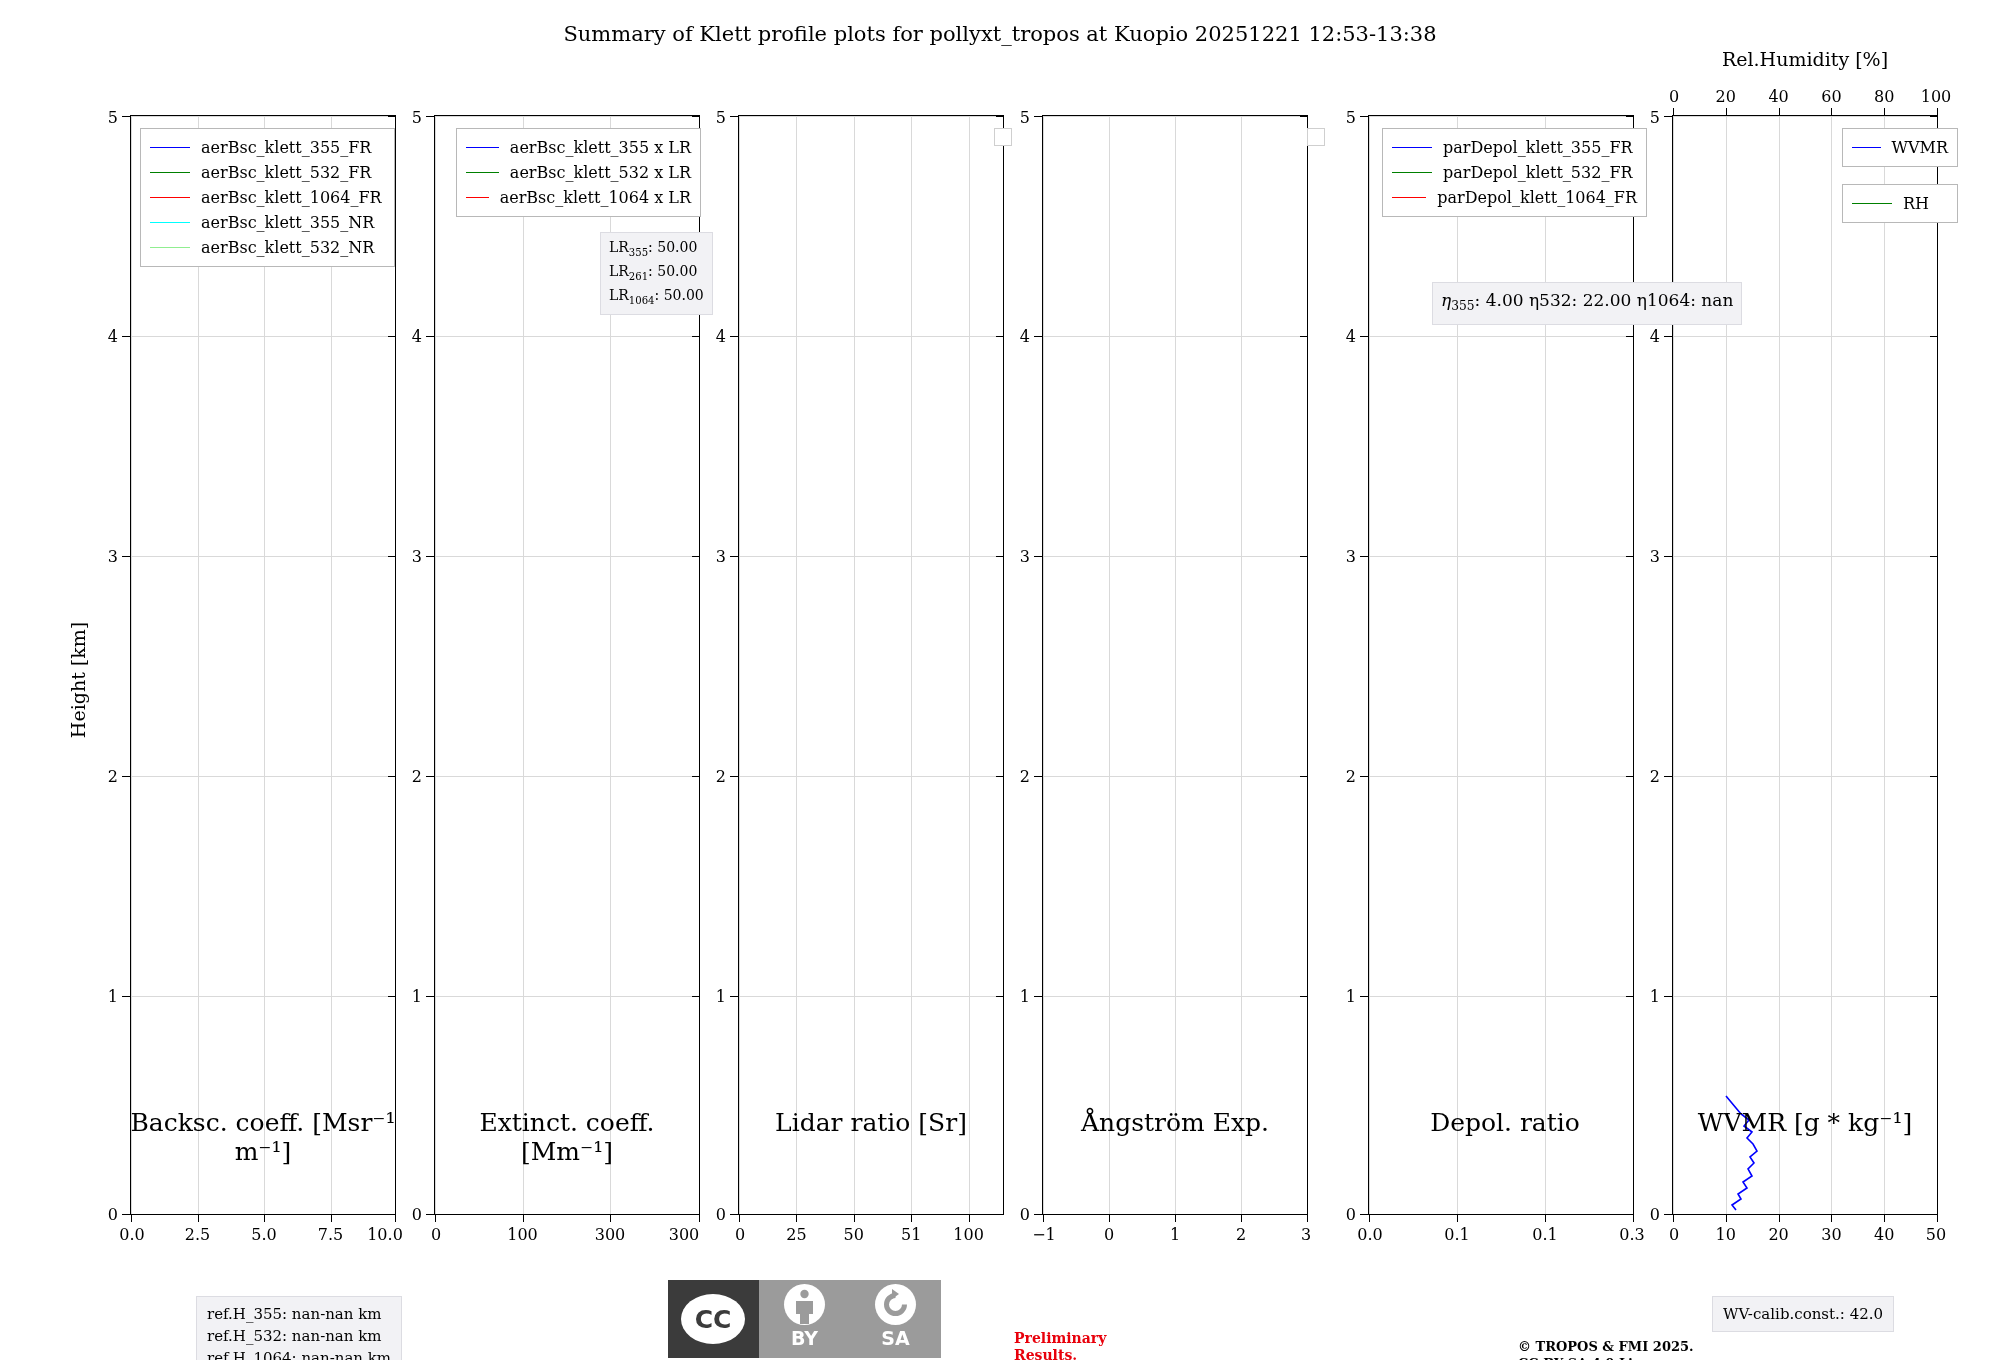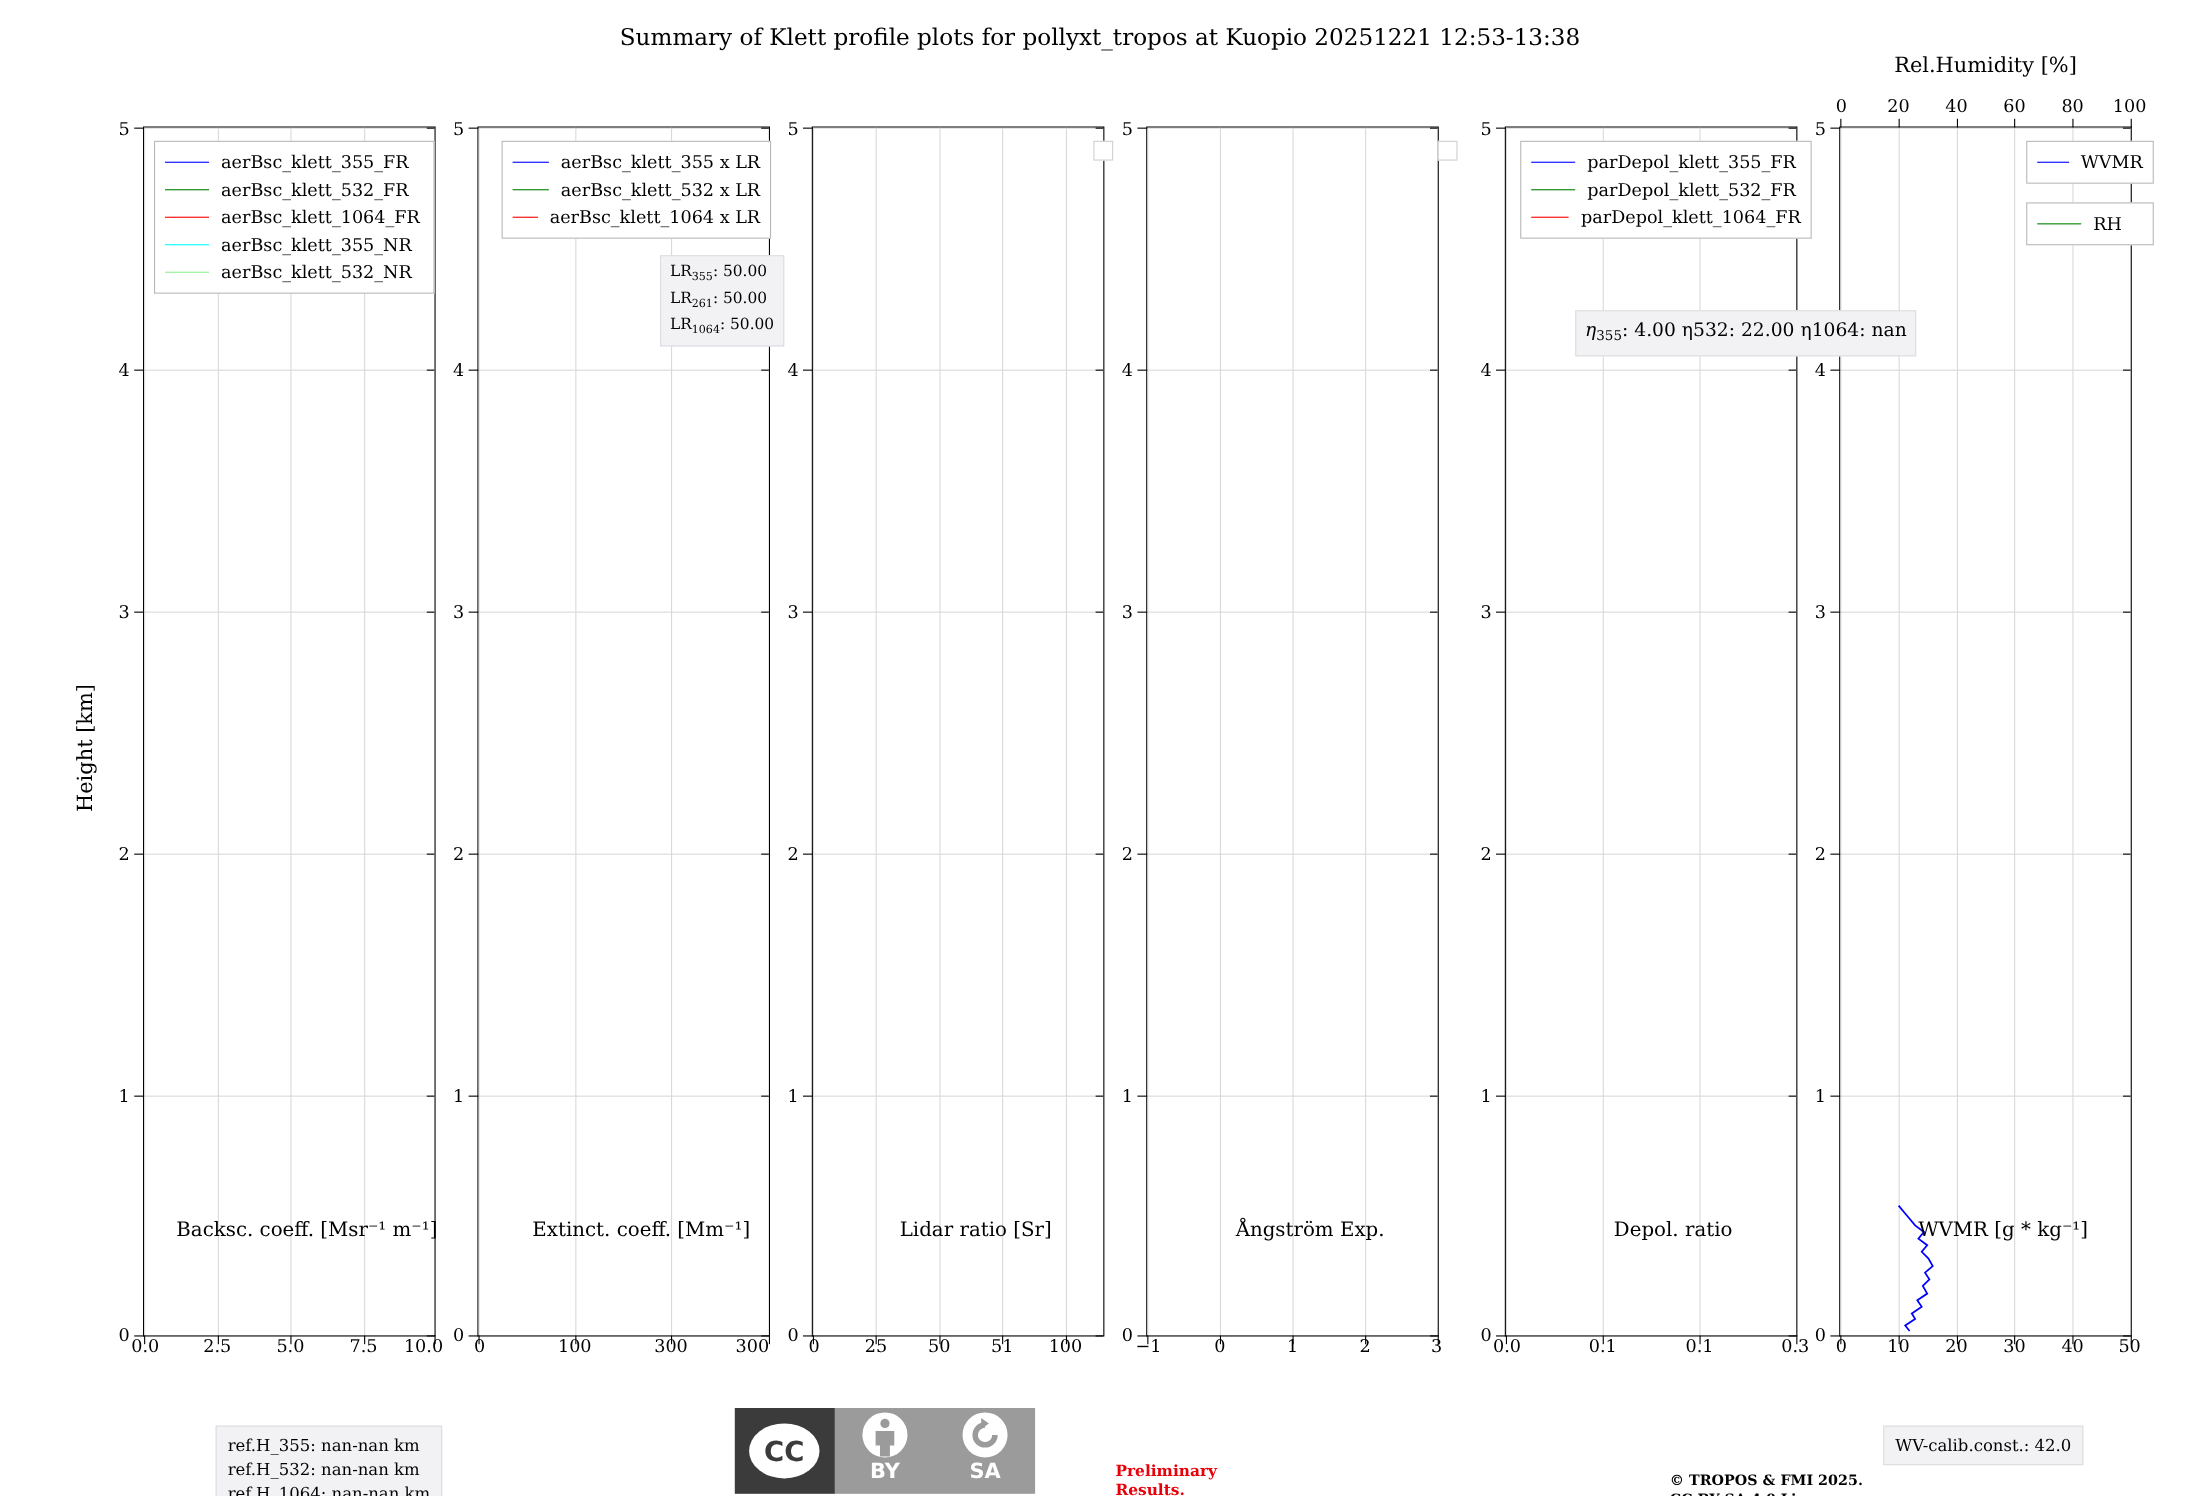--- a/index.html
+++ b/index.html
@@ -7,23 +7,23 @@
   .title{position:absolute;top:22px;left:0;width:2000px;text-align:center;font-size:21px;font-family:"DejaVu Serif",serif;}
   .panel{position:absolute;top:115px;height:1100px;border:1px solid #000;box-sizing:border-box;background:#fff;}
   .plotarea{position:absolute;inset:0;overflow:hidden;}
   .grid-v{position:absolute;top:0;bottom:0;width:1px;background:#d9d9d9;}
   .grid-h{position:absolute;left:0;right:0;height:1px;background:#d9d9d9;}
   .ytick{position:absolute;left:-9px;width:9px;height:1px;background:#000;}
   .ytick-in-r{position:absolute;right:0;width:7px;height:1px;background:#000;}
   .ylab{position:absolute;right:100%;margin-right:13px;transform:translateY(-50%);font-size:16px;white-space:nowrap;}
   .xtick{position:absolute;bottom:-8px;height:8px;width:1px;background:#000;}
   .xtick-top{position:absolute;top:-8px;height:8px;width:1px;background:#000;}
-  .xlab{position:absolute;top:100%;transform:translateX(-50%);font-size:16px;white-space:nowrap;}
+  .xlab{position:absolute;top:100%;margin-top:11px;transform:translateX(-50%);font-size:16px;white-space:nowrap;}
   .xlab-top{position:absolute;bottom:100%;margin-bottom:10px;transform:translateX(-50%);font-size:16px;white-space:nowrap;}
-  .axtitle{position:absolute;top:1108px;text-align:center;font-size:18px;padding-left:16px;}
+  .axtitle{position:absolute;top:1108px;text-align:center;font-size:25px;}
   .axtitle-top{position:absolute;top:48px;text-align:center;font-size:19px;}
   .ylabel-main{position:absolute;left:78px;top:680px;transform:translate(-50%,-50%) rotate(-90deg);font-size:19px;white-space:nowrap;}
   .legend{position:absolute;border:1px solid #b8b8b8;background:#fff;padding:6px 9px 6px 9px;font-size:16px;line-height:25px;z-index:5;}
   .legend .row{display:flex;align-items:center;height:25px;white-space:nowrap;}
   .legend .swatch{display:inline-block;width:40px;height:0;border-top:1.6px solid #000;margin-right:11px;}
   .textbox{position:absolute;background:#f2f2f5;border:1px solid #dcdce2;padding:5px 8px;font-size:14px;line-height:19px;z-index:5;white-space:nowrap;}
   .textbox.big{font-size:17px;line-height:25px;}
   .infobox{position:absolute;background:#f2f2f5;border:1px solid #dcdce2;padding:6px 10px;font-size:15px;line-height:22px;z-index:5;white-space:nowrap;}
   .emptybox{position:absolute;width:16px;height:16px;border:1px solid #cfcfcf;background:#fff;z-index:5;}
   .prelim{position:absolute;color:#e8000b;font-weight:bold;font-size:14px;line-height:17px;font-family:"DejaVu Serif",serif;}

